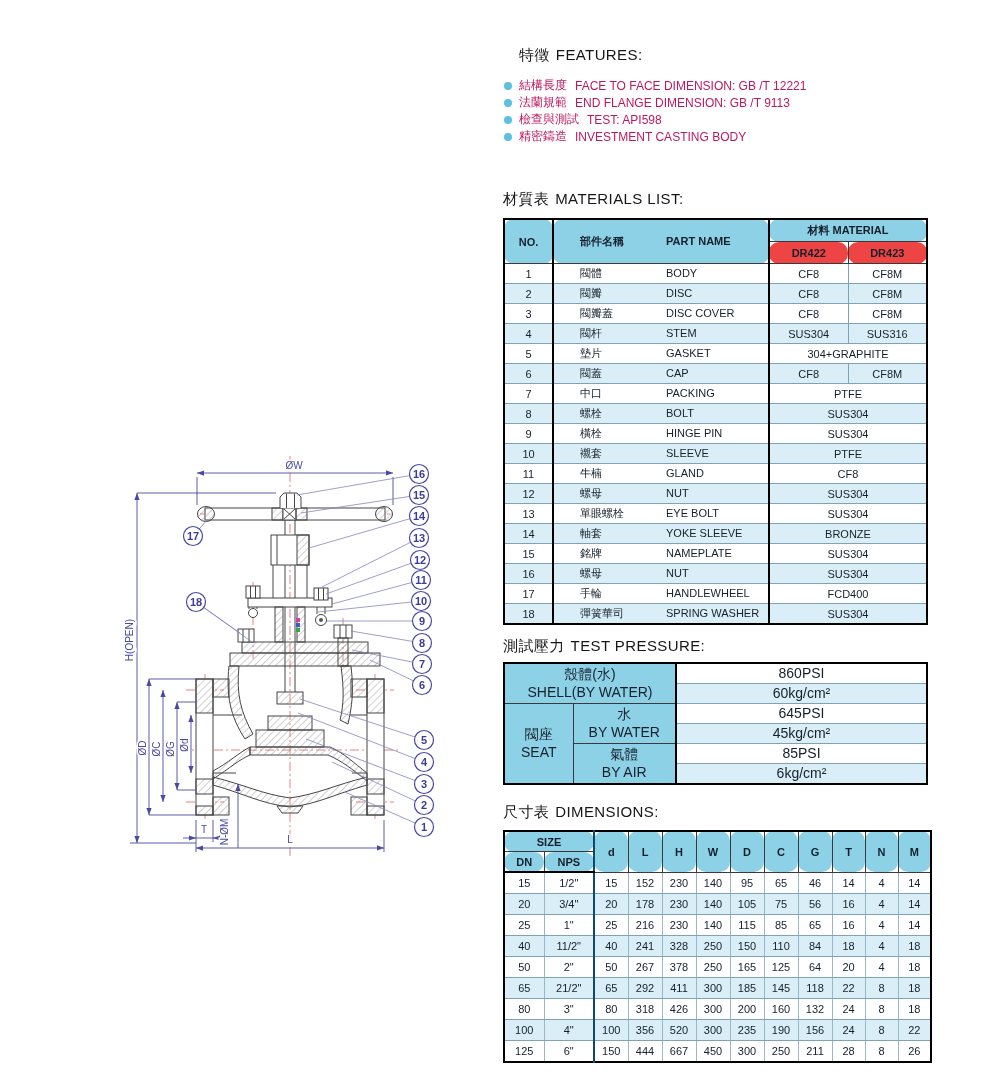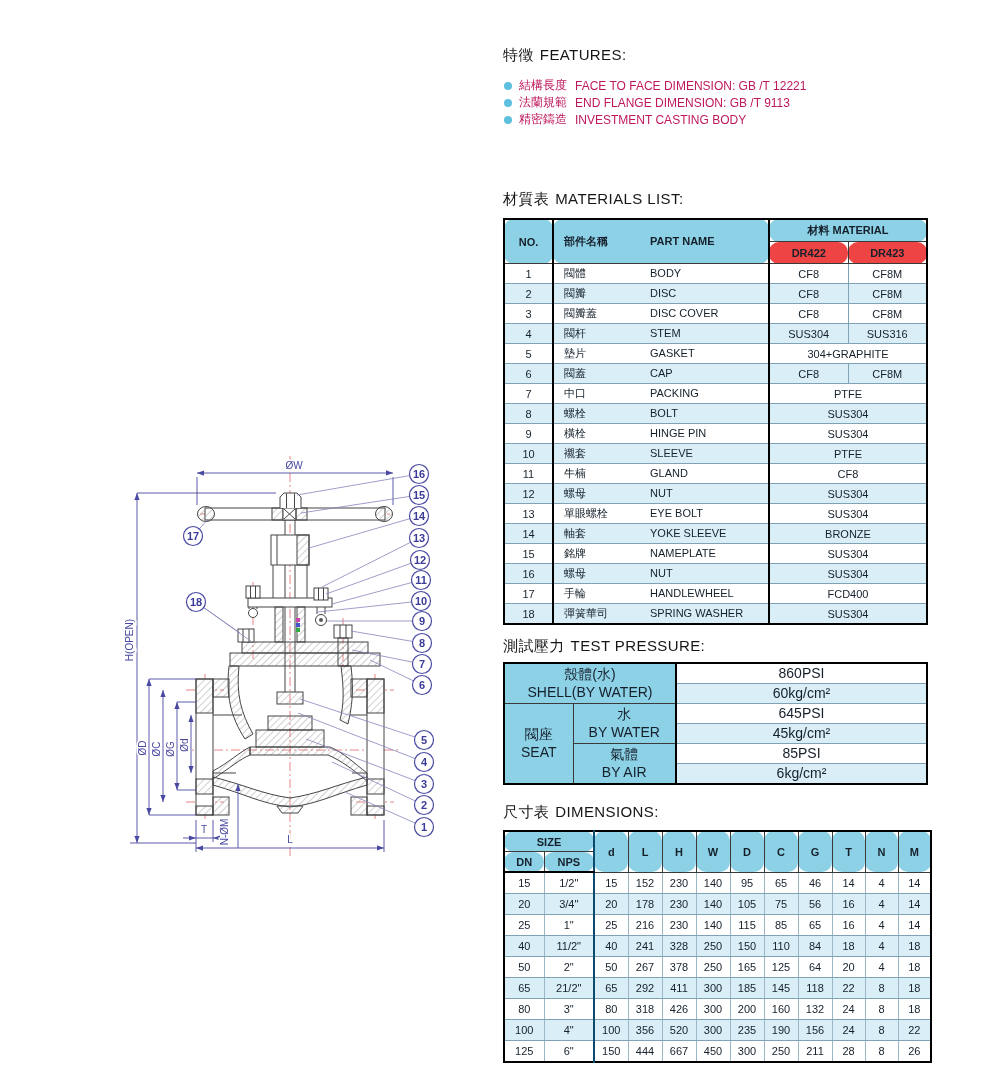--- a/index.html
+++ b/index.html
@@ -1,20 +1,20 @@
 <!DOCTYPE html>
 <html><head>
 <meta charset="utf-8">
 <style>
   html,body{margin:0;padding:0;background:#fff;}
   .page{position:relative;width:1000px;height:1077px;background:#fff;overflow:hidden;
         font-family:"Liberation Sans",sans-serif;color:#222;}
   .section-title{position:absolute;left:503px;font-size:15px;color:#161616;letter-spacing:.4px;white-space:nowrap;}
   .section-title .en{margin-left:6px;}
-  #features-title{top:46px;}
+  #features-title{top:46px;margin-left:16px;}
   #materials-title{top:190px;}
   #pressure-title{top:637px;}
   #dims-title{top:803px;}
 
   .features-list{position:absolute;left:504px;top:77px;}
   .feature-item{display:flex;align-items:center;height:17px;font-size:12px;color:#be185d;white-space:nowrap;}
   .bullet{width:8px;height:8px;border-radius:50%;background:#5cc0de;margin-right:7px;flex:0 0 auto;}
   .f-zh{margin-right:8px;}
 
   table{border-collapse:collapse;table-layout:fixed;background:#fff;}
@@ -22,21 +22,21 @@
   th{font-weight:bold;border-radius:10px;}
   tr.alt td{background:#d9eef7;}
   .hdr{background:#8dd1e7;}
   .hdr2{background:#ef4444;}
 
   
   .materials-table{position:absolute;left:503px;top:218px;width:425px;border:2px solid #000;}
   .materials-table td,.materials-table th{height:19px;border-bottom:1px solid #7fa2b4;}
   .materials-table th{border-bottom:1px solid #3a3a3a;}
   .materials-table .c-no{border-right:2px solid #000;}
-  .materials-table .c-part{border-right:2px solid #000;text-align:left;}
+  .materials-table .c-part{border-right:2px solid #000;text-align:left;padding-left:16px;}
   .materials-table .c-dr1{border-right:1px solid #3a3a3a;}
   .materials-table td.c-mat + td.c-mat{border-left:1px solid #7fa2b4;}
   .materials-table thead th{height:21px;}
   .materials-table .p-zh{display:inline-block;width:86px;padding-left:10px;text-align:left;}
   .materials-table .p-en{text-align:left;}
   .materials-table thead .p-en{font-weight:bold;}
 
   
   .pressure-table{position:absolute;left:503px;top:662px;width:425px;border:2px solid #000;}
   .pressure-table td{height:19px;border-bottom:1px solid #7fa2b4;font-size:14px;line-height:1.25;}
@@ -80,20 +80,25 @@
   <div class="features-list">
       <div class="feature-item">
         <span class="bullet"></span>
         <span class="f-zh">結構長度</span>
         <span class="f-en">FACE TO FACE DIMENSION: GB /T 12221</span>
       </div>
       <div class="feature-item">
         <span class="bullet"></span>
         <span class="f-zh">法蘭規範</span>
         <span class="f-en">END FLANGE DIMENSION: GB /T 9113</span>
+      </div>
+      <div class="feature-item">
+        <span class="bullet"></span>
+        <span class="f-zh">檢查與測試</span>
+        <span class="f-en">TEST: API598</span>
       </div>
       <div class="feature-item">
         <span class="bullet"></span>
         <span class="f-zh">精密鑄造</span>
         <span class="f-en">INVESTMENT CASTING BODY</span>
       </div>
     </div>
 
   <table class="materials-table">
     <colgroup>

